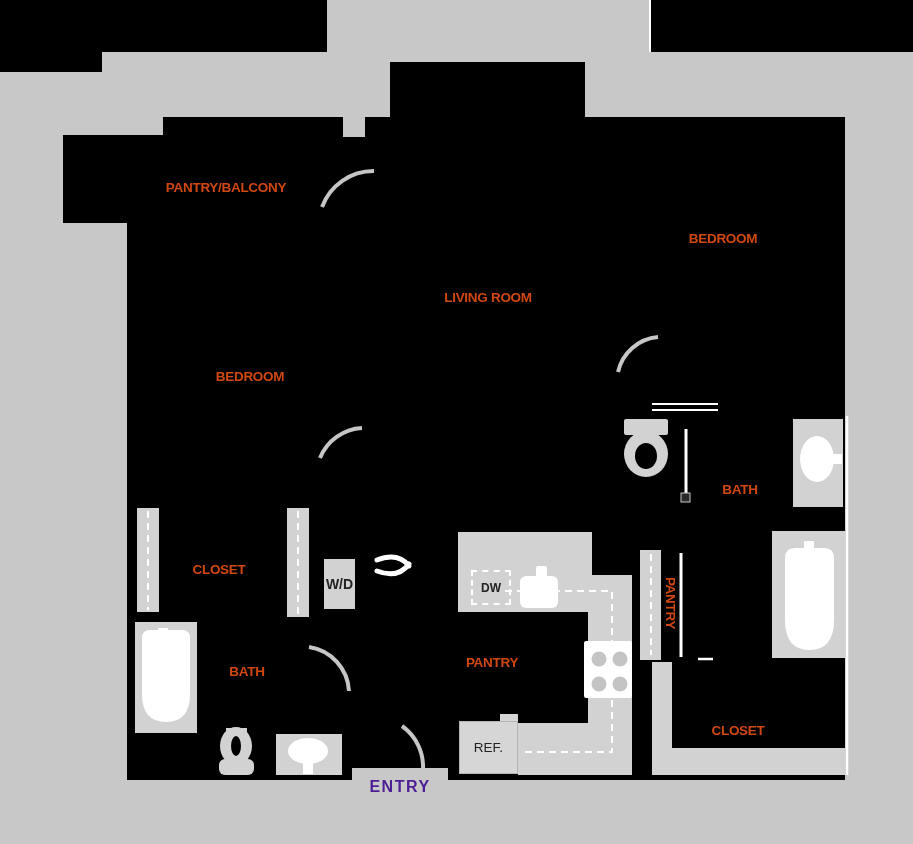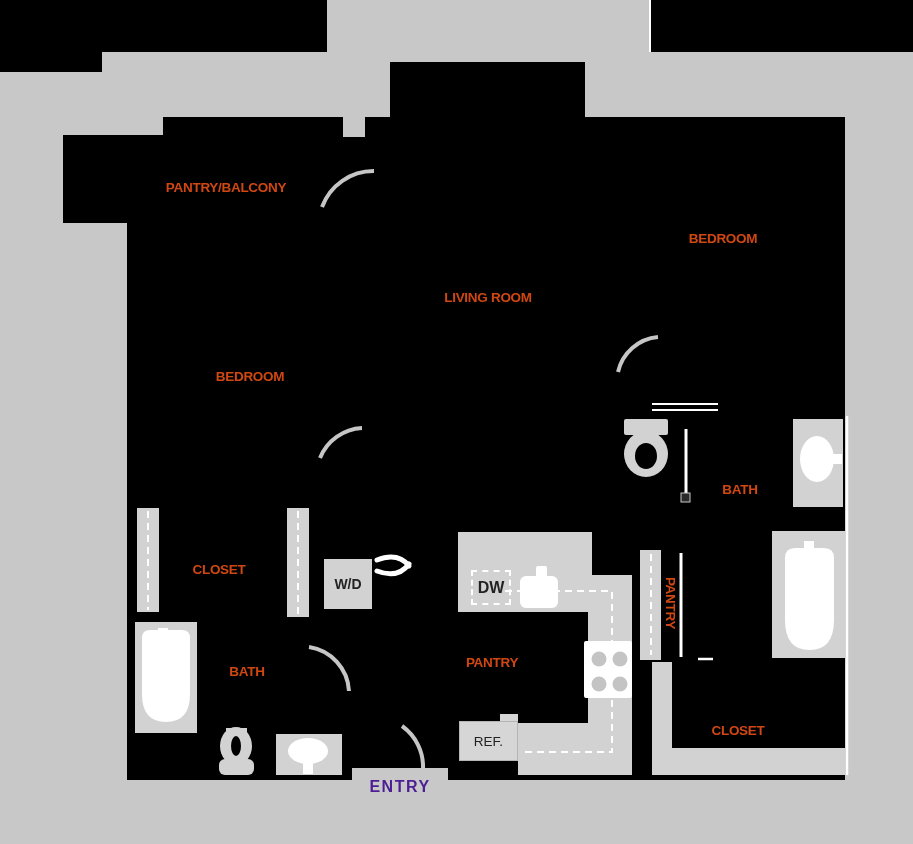--- a/index.html
+++ b/index.html
@@ -130,27 +130,27 @@
       <rect x="158" y="628" width="10" height="13" fill="#ffffff"></rect>
       <path d="M150 630 H182 Q190 630 190 638 V694 Q190 722 166 722 Q142 722 142 694 V638 Q142 630 150 630 Z" fill="#ffffff"></path>
     </g>
 
     <g>
       <ellipse cx="308" cy="751" rx="20" ry="13" fill="#ffffff"></ellipse>
       <rect x="303" y="761" width="10" height="13" fill="#ffffff"></rect>
     </g>
   </svg>
 
-  <div class="darktxt" style="left:324px;top:559px;width:48px;height:50px;background:#d2d2d2;font-size:14px;">
+  <div class="darktxt" style="left:324px;top:559px;width:31px;height:50px;background:#d2d2d2;font-size:14px;">
     <span>W/D</span>
   </div>
-  <div class="darktxt" style="left:471px;top:570px;width:40px;height:35px;border:2px dashed #ffffff;box-sizing:border-box;font-size:16px;">
+  <div class="darktxt" style="left:471px;top:570px;width:40px;height:35px;border:2px dashed #ffffff;box-sizing:border-box;font-size:12px;">
     <span>DW</span>
   </div>
-  <div class="darktxt" style="left:459px;top:721px;width:59px;height:40px;background:#d6d6d6;border:1px solid #b5b5b5;box-sizing:border-box;font-size:13.5px;font-weight:400;">
+  <div class="darktxt" style="left:459px;top:721px;width:59px;height:53px;background:#d6d6d6;border:1px solid #b5b5b5;box-sizing:border-box;font-size:13.5px;font-weight:400;">
     <span>REF.</span>
   </div>
 
   <div class="lbl" style="left:226px;top:187px;">PANTRY/BALCONY</div>
   <div class="lbl" style="left:723px;top:238px;">BEDROOM</div>
   <div class="lbl" style="left:488px;top:297px;text-align:center;">LIVING ROOM</div>
   <div class="lbl" style="left:250px;top:376px;">BEDROOM</div>
   <div class="lbl" style="left:740px;top:489px;">BATH</div>
   <div class="lbl" style="left:219px;top:569px;">CLOSET</div>
   <div class="lbl vert" style="left:670px;top:603px;">PANTRY</div>

